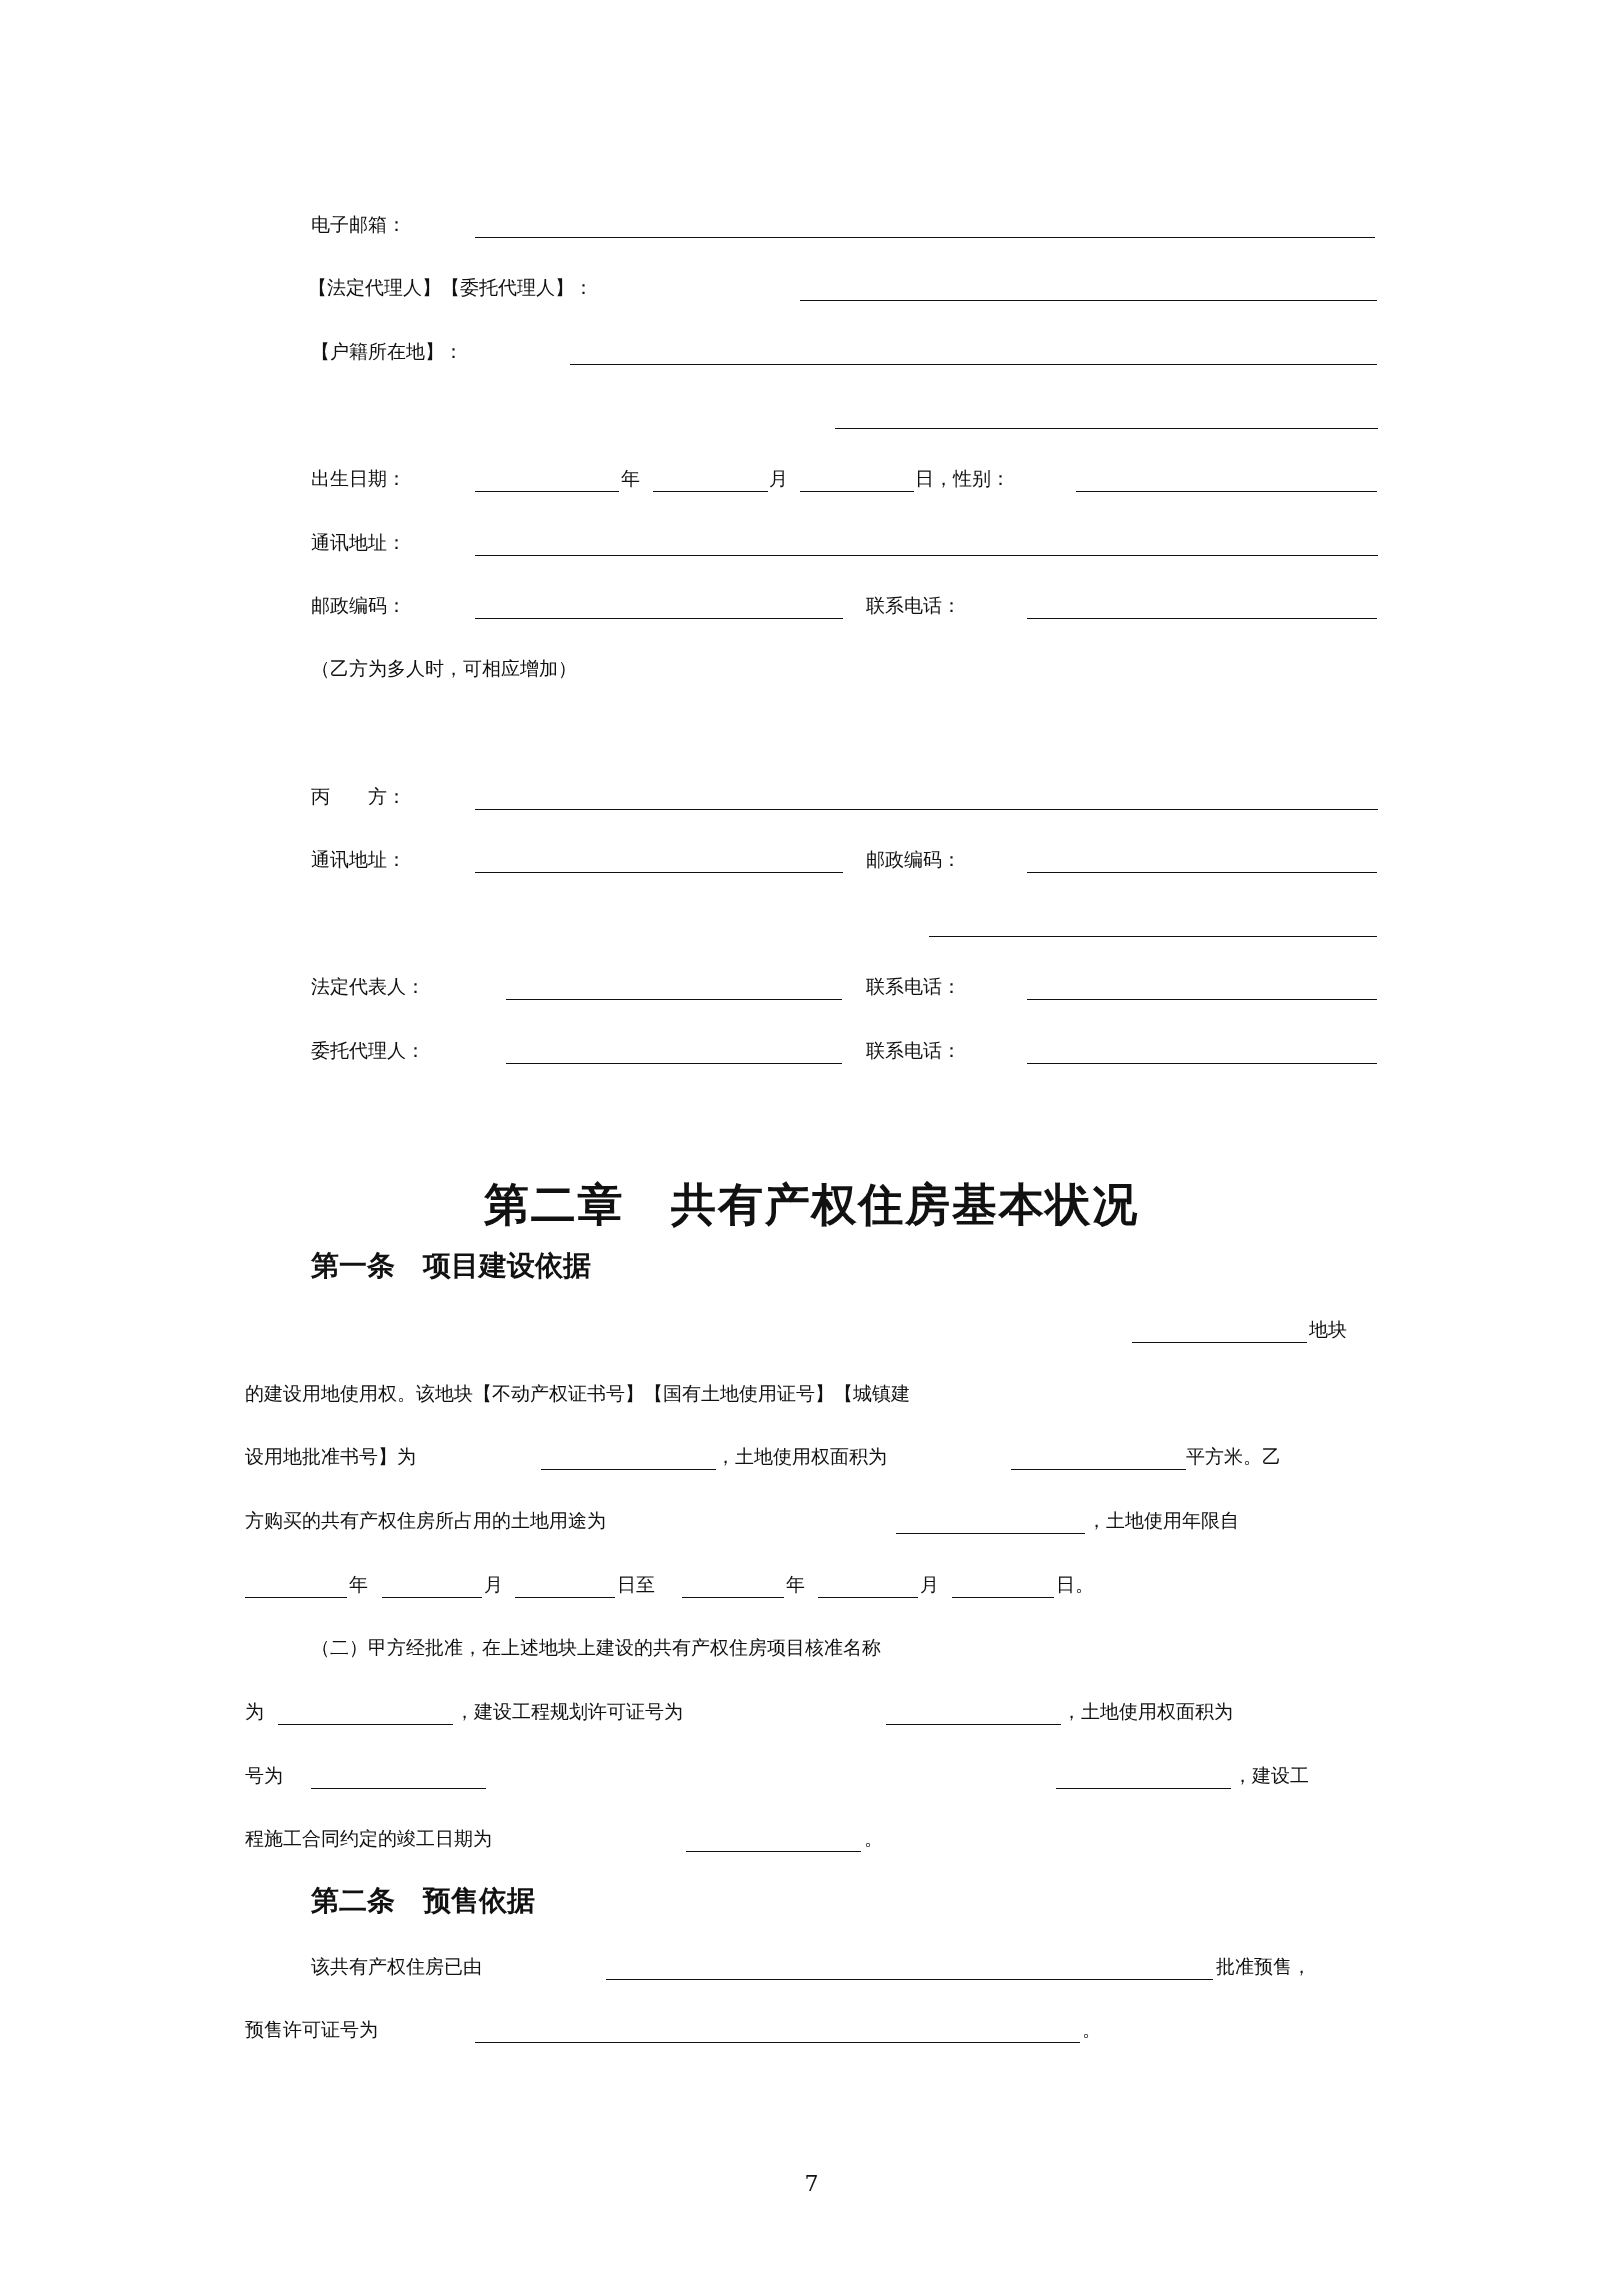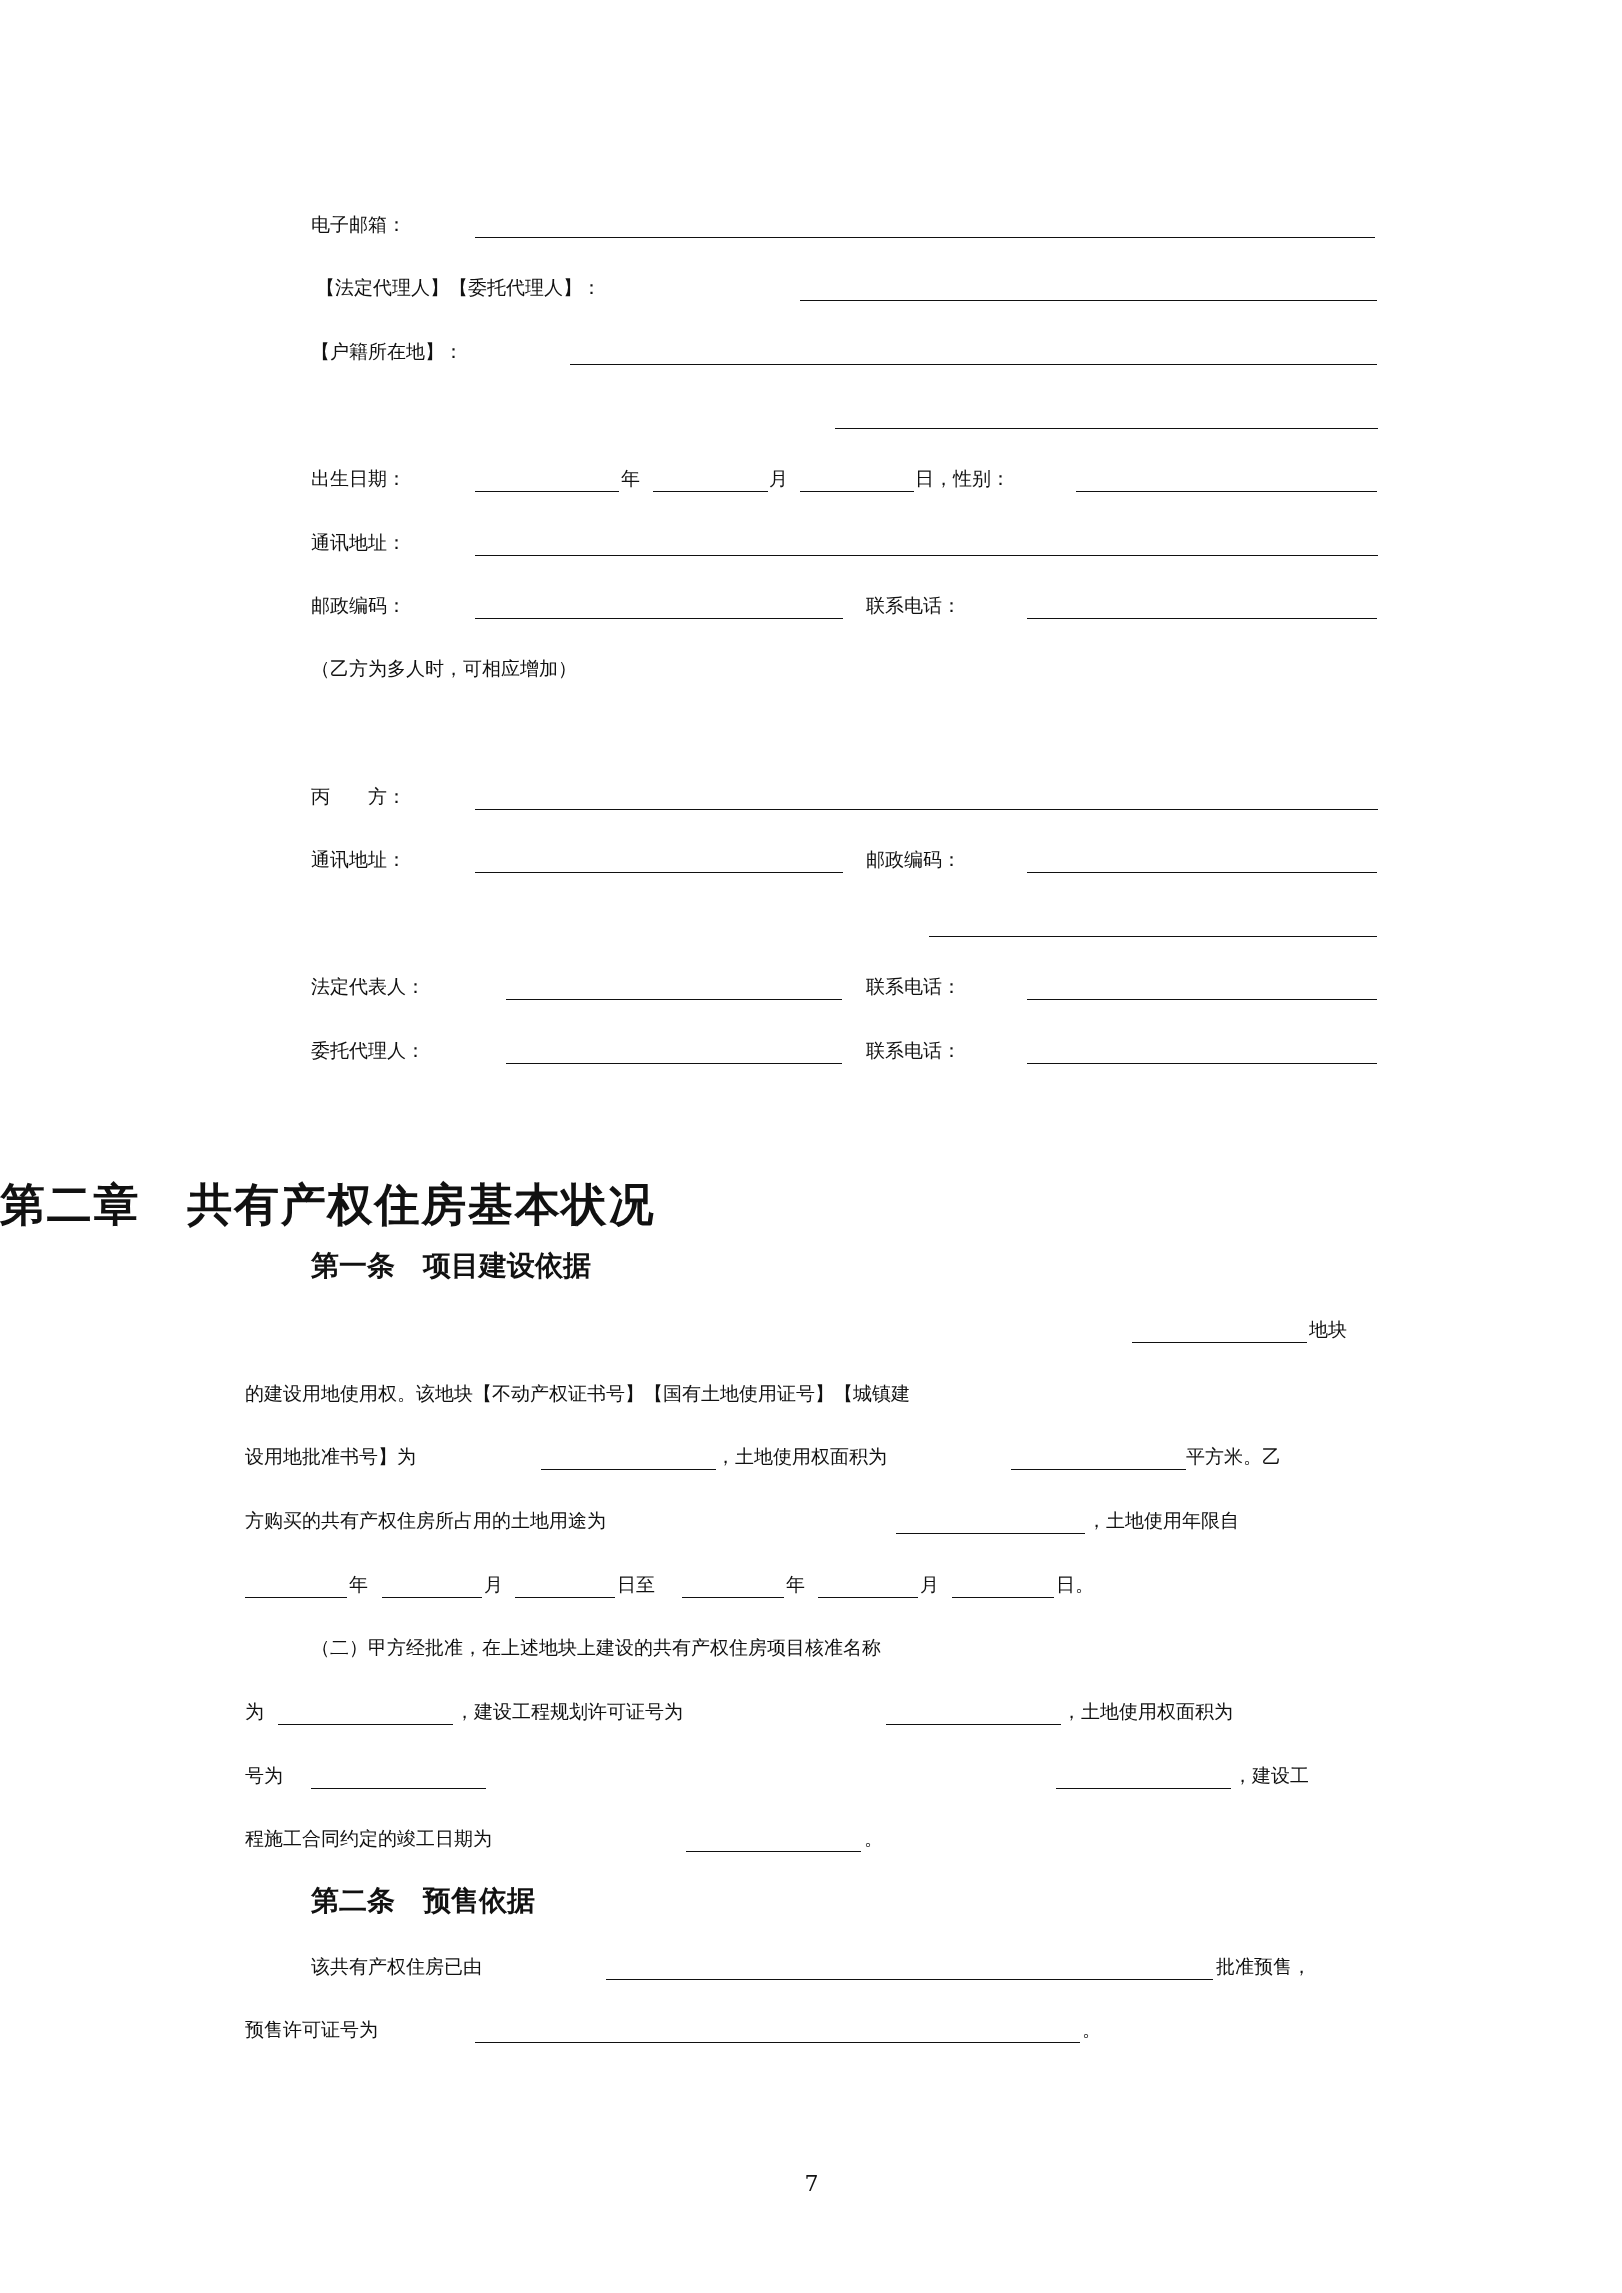--- a/index.html
+++ b/index.html
@@ -1,35 +1,35 @@
 <!DOCTYPE html>
 <html style="font-size:14.5px"><head>
 <meta charset="utf-8">
 <style>
   html, body { margin:0; padding:0; background:#ffffff; }
   body { width:1623px; height:2294px; position:relative; overflow:hidden;
          font-family:"DejaVu Serif","Liberation Serif",serif; color:#111; }
   .row { position:absolute; left:0; width:1623px; height:40px; font-size:19px; line-height:40px; white-space:nowrap; }
   .t { position:absolute; top:0; }
   .u { position:absolute; top:33px; height:0; border-bottom:1.8px solid #111; }
-  .title { position:absolute; left:0; width:1623px; font-size:45px; font-weight:bold;
+  .title { position:absolute; left:0; width:1623px; text-align:center; font-size:45px; font-weight:bold;
            font-family:"DejaVu Sans","Liberation Sans",sans-serif; top:1175px; letter-spacing:1.8px; }
   .h { position:absolute; left:311px; font-size:28px; font-weight:bold; font-family:"DejaVu Sans","Liberation Sans",sans-serif; }
   .pagenum { position:absolute; top:2171px; left:0; width:1623px; text-align:center; font-size:22px; }
 </style>
 </head>
 <body>
 
 <div class="row" style="top:204px">
   <span class="t" style="left:311px">电子邮箱：</span>
   <span class="u" style="left:475px;width:900px"></span>
 </div>
 
 <div class="row" style="top:267px">
-  <span class="t" style="left:316px">【法定代理人】【委托代理人】：</span>
+  <span class="t" style="left:308px">【法定代理人】【委托代理人】：</span>
   <span class="u" style="left:800px;width:577px"></span>
 </div>
 
 <div class="row" style="top:331px">
   <span class="t" style="left:311px">【户籍所在地】：</span>
   <span class="u" style="left:570px;width:807px"></span>
 </div>
 
 <div class="row" style="top:395px">
   <span class="u" style="left:835px;width:543px"></span>

